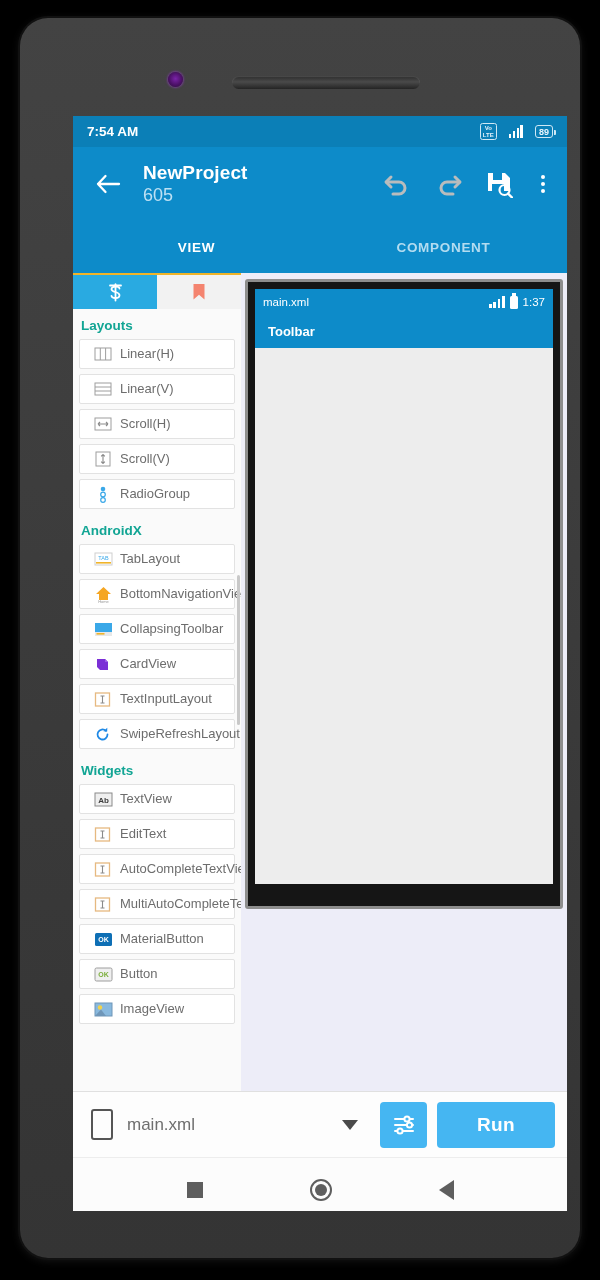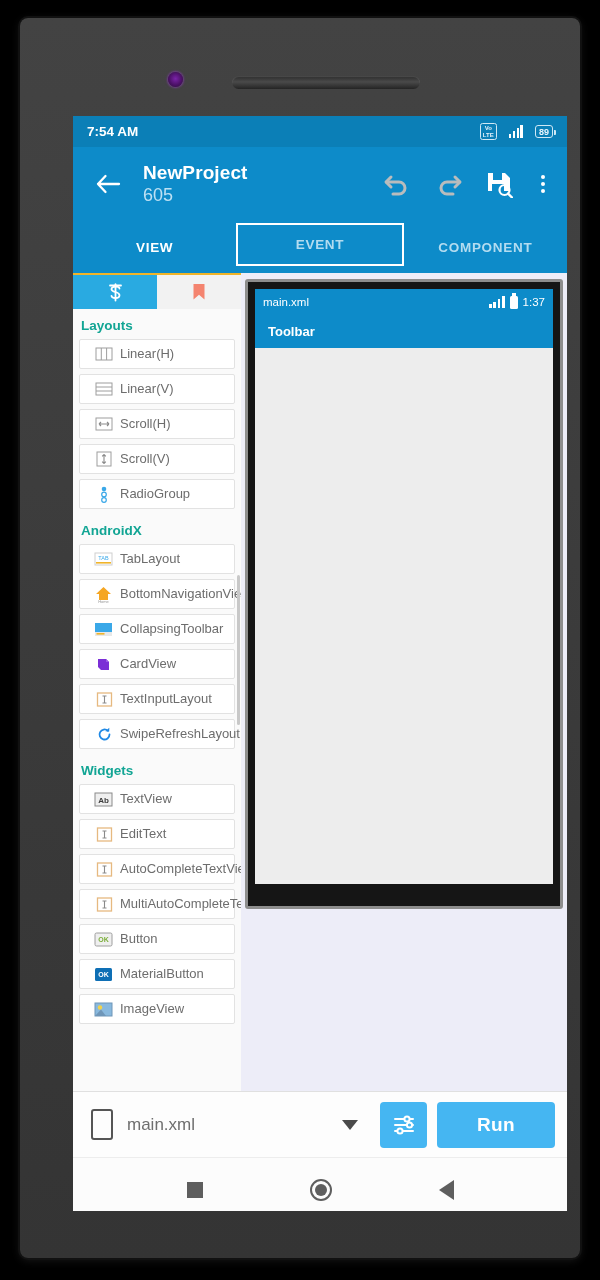--- a/index.html
+++ b/index.html
@@ -9,21 +9,21 @@
     font-family: "Liberation Sans", sans-serif;
     overflow: hidden;
   }
 
   
   #phone-frame {
     position: absolute;
     left: 20px; top: 18px;
     width: 560px; height: 1240px;
     background: linear-gradient(180deg,#434343 0%,#3b3b3b 50%,#343434 100%);
-    border-radius: 8px;
+    border-radius: 28px;
     box-shadow: 0 0 0 2px #111, 0 2px 10px rgba(255,255,255,.10);
   }
   #camera-dot {
     position: absolute; left: 148px; top: 54px;
     width: 15px; height: 15px; border-radius: 50%;
     background: radial-gradient(circle at 50% 45%, #7a23a8 0%, #4c1168 55%, #2a0a3c 100%);
     box-shadow: 0 0 2px 1px rgba(150,60,200,.55);
   }
   #earpiece {
     position: absolute; left: 212px; top: 58px;
@@ -110,21 +110,21 @@
     color:#12A594; font-size: 13.5px; font-weight:bold;
     padding: 9px 2px 6px 2px;
   }
   .pal-item {
     background:#fff; border:1px solid #E2E2E2; border-radius:2px;
     margin-bottom: 5px; min-height: 30px;
     display:flex; align-items:center; gap:7px; padding: 4px 14px;
     cursor: pointer;
   }
   .pal-label { color:#6D6D6D; font-size: 13px; line-height: 15.5px; }
-  .pal-ico { width:19px; height:19px; flex:none; display:flex; align-items:center; justify-content:flex-end; }
+  .pal-ico { width:19px; height:19px; flex:none; display:flex; align-items:center; justify-content:flex-start; }
   #palette-scrollbar {
     position:absolute; right: 1px; top: 300px; width: 3px; height: 150px;
     background: #C8C8C8; border-radius: 2px;
   }
 
   
   #preview-area { flex:1; background:#EDEDF8; padding-top: 6px; }
   #device-frame {
     margin: 0 auto; width: 318px; height: 630px;
     background:#151515; border: 3px solid #8d8d8d; border-radius: 3px;
@@ -240,21 +240,20 @@
         <div id="overflow-button">
           <span></span>
           <span></span>
           <span></span>
         </div>
       </div>
     </div>
 
     <div id="tab-bar">
       <div class="tab active-tab">VIEW</div>
-      <div class="tab idle-tab focused-tab">EVENT</div>
       <div class="tab idle-tab">COMPONENT</div>
     </div>
 
     <div id="content">
 
       <div id="palette">
         <div id="palette-tabs">
           <div class="pal-tab" id="palette-tab-widget">
             <svg width="17" height="19" viewBox="0 0 17 19">
               <path d="M3 2.5 H14" stroke="#fff" stroke-width="1.8" stroke-linecap="round"></path>
@@ -428,35 +427,35 @@
                   <rect x="1.5" y="2" width="14" height="13" fill="#fff" stroke="#E6B980" stroke-width="1.3"></rect>
                   <path d="M6.5 5 H10.5 M8.5 5 V12 M6.5 12 H10.5" stroke="#8a8a8a" stroke-width="1.1" fill="none"></path>
                 </svg>
             </span>
             <span class="pal-label">MultiAutoCompleteTextView</span>
           </div>
 
           <div class="pal-item">
             <span class="pal-ico">
               <svg width="19" height="15" viewBox="0 0 19 15">
+                  <rect x="1" y="1" width="17" height="13" rx="1.5" fill="#0E6FB5"></rect>
+                  <text x="9.5" y="10" font-size="7" font-weight="bold" fill="#fff" text-anchor="middle" font-family="Liberation Sans">OK</text>
+                </svg>
+            </span>
+            <span class="pal-label">MaterialButton</span>
+          </div>
+
+          <div class="pal-item">
+            <span class="pal-ico">
+              <svg width="19" height="15" viewBox="0 0 19 15">
                   <rect x="1" y="1" width="17" height="13" rx="1.5" fill="#EFEFEF" stroke="#9e9e9e"></rect>
                   <text x="9.5" y="10" font-size="7" font-weight="bold" fill="#7BAE3A" text-anchor="middle" font-family="Liberation Sans">OK</text>
                 </svg>
             </span>
             <span class="pal-label">Button</span>
-          </div>
-
-          <div class="pal-item">
-            <span class="pal-ico">
-              <svg width="19" height="15" viewBox="0 0 19 15">
-                  <rect x="1" y="1" width="17" height="13" rx="1.5" fill="#0E6FB5"></rect>
-                  <text x="9.5" y="10" font-size="7" font-weight="bold" fill="#fff" text-anchor="middle" font-family="Liberation Sans">OK</text>
-                </svg>
-            </span>
-            <span class="pal-label">MaterialButton</span>
           </div>
 
           <div class="pal-item">
             <span class="pal-ico">
               <svg width="19" height="15" viewBox="0 0 19 15">
                   <rect x="1" y="1" width="17" height="13" fill="#89B9DE" stroke="#6f96b8"></rect>
                   <circle cx="6" cy="5.5" r="2.2" fill="#F3D34A"></circle>
                   <path d="M1 14 L7 7.5 L12 14 Z" fill="#6f96b8"></path>
                 </svg>
             </span>

